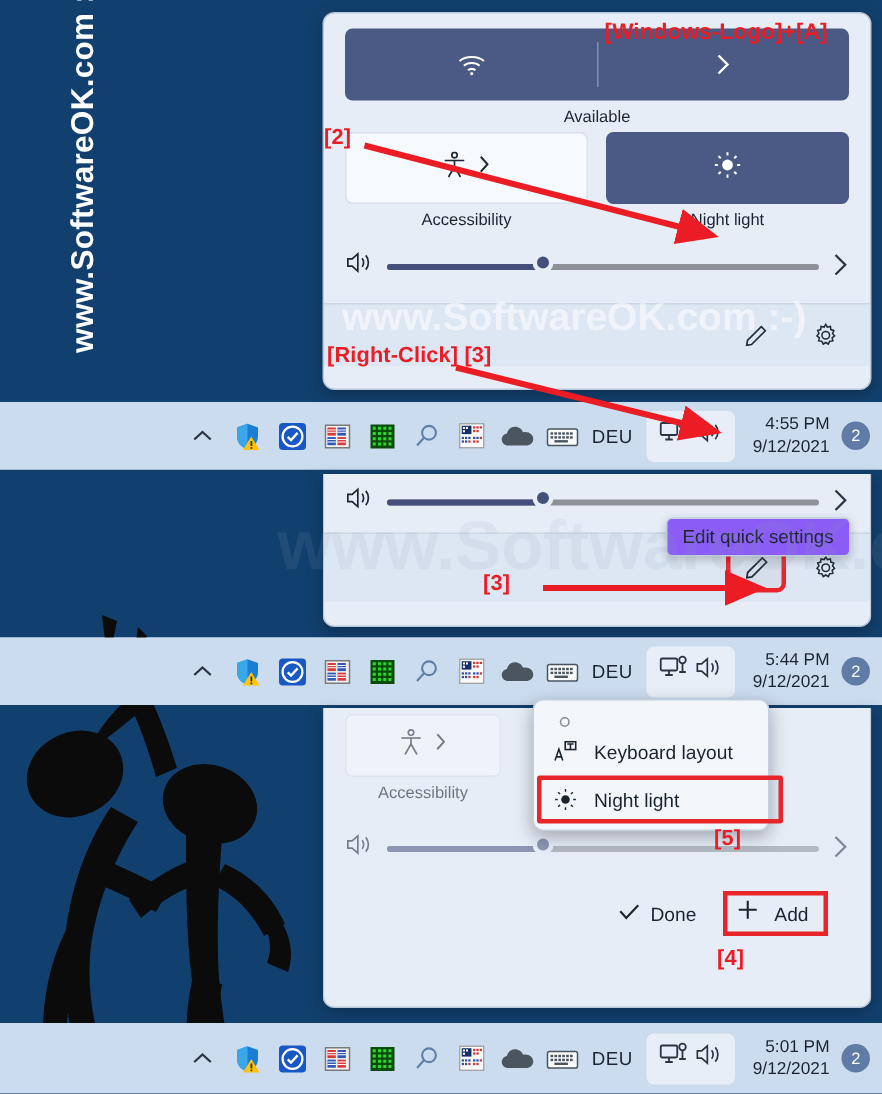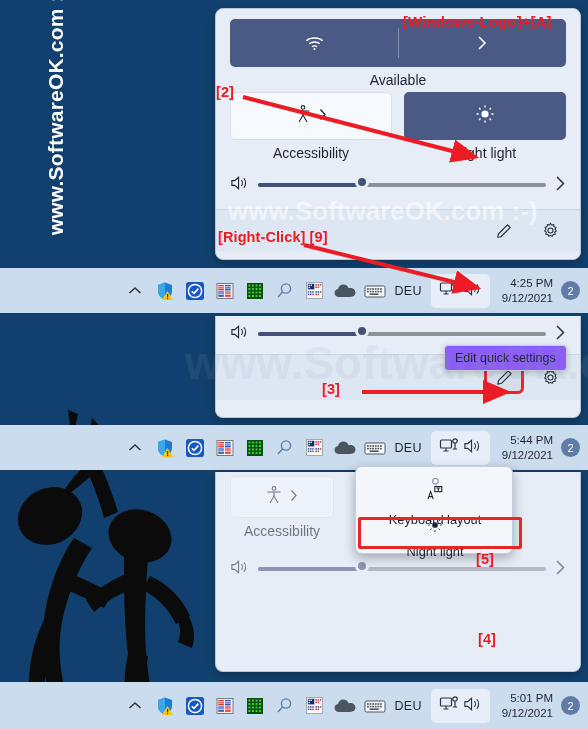--- a/index.html
+++ b/index.html
@@ -65,21 +65,21 @@
   .tile.off { background: #f6f9fd; color: #1d2633; border: 1px solid #d7e0ec; }
   .tile .split {
     position: absolute;
     left: 50%; top: 9px; bottom: 9px;
     width: 1px; background: rgba(255,255,255,.32);
   }
   .tile .ic-left  { position: absolute; left: 0; width: 50%; display:flex; align-items:center; justify-content:center; }
   .tile .ic-right { position: absolute; right: 0; width: 50%; display:flex; align-items:center; justify-content:center; }
   .tile-label {
     text-align: center;
-    font-size: 14px;
+    font-size: 11px;
     color: #1c2433;
     margin-top: 5px;
     white-space: nowrap;
     overflow: hidden;
     text-overflow: ellipsis;
   }
 
   
   .slider-row {
     display: flex;
@@ -207,21 +207,20 @@
   }
   .ctxitem {
     display: flex;
     align-items: center;
     gap: 11px;
     height: 32px;
     padding: 0 10px 0 12px;
     font-size: 12.8px;
     color: #1b2430;
     position: relative;
-    flex-direction: column;
   }
   .ctxitem.hl::after {
     content: "";
     position: absolute;
     left: 2px; right: -10px; top: 0; bottom: 0;
     border: 3px solid #e8252b;
     border-radius: 2px;
     pointer-events: none;
   }
   .ctxicon { width: 17px; display: flex; justify-content: center; }
@@ -414,21 +413,21 @@
         <path d="M9 1.3 L10.1 3.2 L12.3 2.8 L12.6 5 L14.7 5.7 L13.8 7.7 L15.2 9.4 L13.5 10.8 L14 13 L11.8 13.2 L10.8 15.2 L9 14.1 L7.2 15.2 L6.2 13.2 L4 13 L4.5 10.8 L2.8 9.4 L4.2 7.7 L3.3 5.7 L5.4 5 L5.7 2.8 L7.9 3.2 Z"></path>
       </svg>
     </div>
   </div>
 </div>
 
 <div class="wm-ghost" style="left:228px;top:196px;font-size:26px;">www.SoftwareOK.com :-)</div>
 
 <div class="redtxt big" style="left:403px;top:13px;">[Windows-Logo]+[A]</div>
 <div class="redtxt" style="left:216px;top:84px;">[2]</div>
-<div class="redtxt" style="left:218px;top:229px;">[Right-Click]  [9]</div>
+<div class="redtxt" style="left:218px;top:229px;">[Right-Click]  [3]</div>
 
 <div class="taskbar" style="top:268px;height:45px;">
   <div class="tray-chev">
     <svg width="14" height="9" viewBox="0 0 14 9" fill="none" stroke="#2a3442" stroke-width="1.5">
         <path d="M1.5 7 L7 2 L12.5 7"></path>
       </svg>
   </div>
   <div class="tray-ic">
     <svg width="20" height="20" viewBox="0 0 20 20">
         <path d="M10 1.5 L17 4 L17 10 C17 14.4 13.8 17.3 10 18.6 C6.2 17.3 3 14.4 3 10 L3 4 Z" fill="#1a7fd4"></path>
@@ -556,21 +555,21 @@
     </span>
     <span>
       <svg width="19" height="16" viewBox="0 0 20 16" fill="none" stroke="#2a3442" stroke-width="1.2">
           <path d="M2 5.5 L5 5.5 L9 2 L9 14 L5 10.5 L2 10.5 Z"></path>
           <path d="M12 5 C13.4 6.6 13.4 9.4 12 11"></path>
           <path d="M14.6 3 C17 5.8 17 10.2 14.6 13"></path>
         </svg>
     </span>
   </div>
   <div class="tray-clock">
-    <div>4:25 PM</div>
+    <div>4:55 PM</div>
     <div>9/12/2021</div>
   </div>
   <div class="tray-badge">2</div>
 </div>
 
 <div class="flyout" style="top:316px;border-radius:0 0 8px 8px;border-top:none;height:102px;">
   <div class="flyout-body" style="padding-top:2px;padding-bottom:0;">
     <div class="slider-row" style="padding:6px 0 10px 0;">
       <span>
         <svg width="19" height="16" viewBox="0 0 20 16" fill="none" stroke="#1d2633" stroke-width="1.2">
@@ -792,20 +791,38 @@
         <div class="slider-fill" style="width:36%;"></div>
         <div class="slider-knob" style="left:36%;"></div>
       </div>
       <span class="chev-right">
         <svg width="11" height="17" viewBox="0 0 11 17" fill="none" stroke="#2b3545" stroke-width="1.5">
             <path d="M2 2 L8.5 8.5 L2 15"></path>
           </svg>
       </span>
     </div>
 
+    <div class="doneadd">
+      <div class="btn-plain">
+        <span>
+          <svg width="15" height="12" viewBox="0 0 15 12" fill="none" stroke="#1b2430" stroke-width="1.4">
+              <path d="M1.5 5.5 L5.5 10 L13.5 1.5"></path>
+            </svg>
+        </span>
+        <span>Done</span>
+      </div>
+      <div class="addwrap">
+        <span>
+          <svg width="15" height="15" viewBox="0 0 15 15" fill="none" stroke="#1b2430" stroke-width="1.4">
+              <path d="M7.5 1.5 L7.5 13.5 M1.5 7.5 L13.5 7.5"></path>
+            </svg>
+        </span>
+        <span style="font-size:12.8px;color:#1b2430;padding:0 4px;">Add</span>
+      </div>
+    </div>
   </div>
 </div>
 
 <div class="ctxmenu" style="left:355px;top:466px;">
   <div class="ctxitem" style="height:14px;overflow:hidden;opacity:.5;">
     <span class="ctxicon">
       <svg width="15" height="15" viewBox="0 0 16 16" fill="none" stroke="#1b2430" stroke-width="1.1">
           <circle cx="8" cy="11" r="3"></circle>
         </svg>
     </span>

